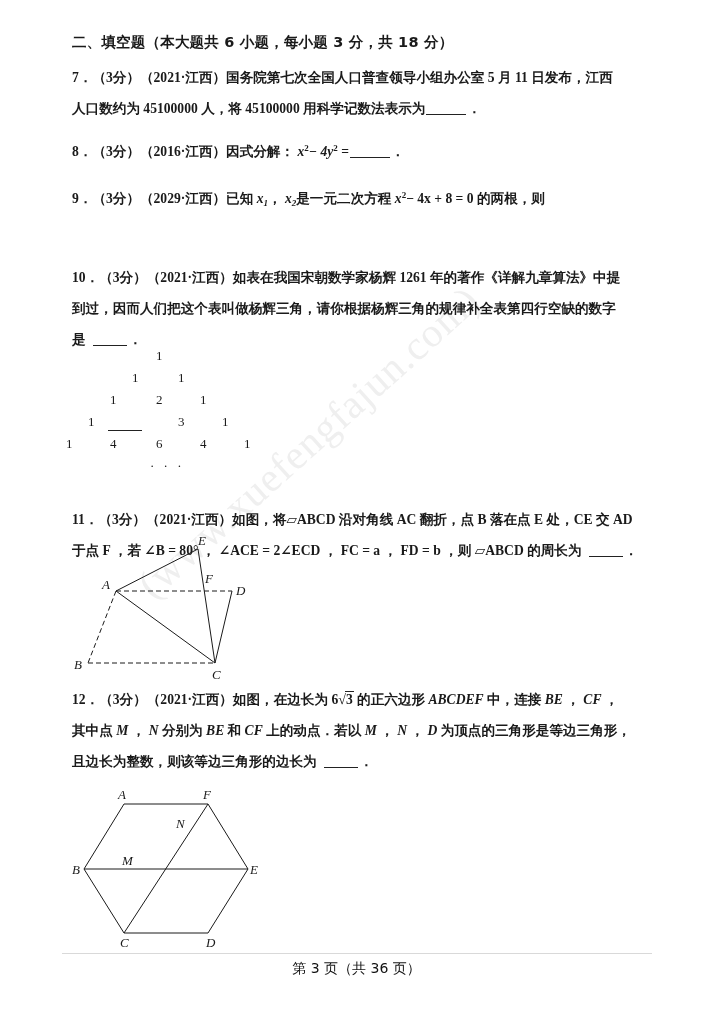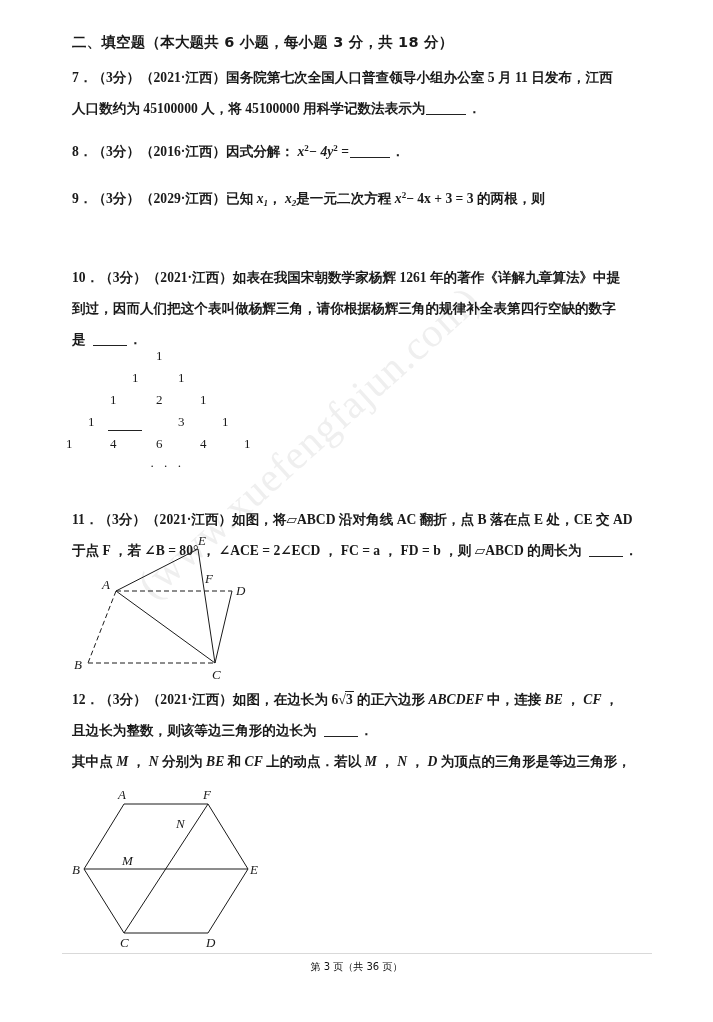--- a/index.html
+++ b/index.html
@@ -91,21 +91,21 @@
 
   
   .footrule{
     position:absolute;left:62px;top:953px;
     width:590px;height:0;border-top:1px solid #d9d9d9;
   }
   .footer{
     position:absolute;left:0;top:960px;width:713px;
     text-align:center;
     font-family:"DejaVu Sans","Liberation Sans",sans-serif;
-    font-size:10px;
+    font-size:14px;
     color:#111;
   }
 </style>
 </head>
 <body>
 
 <div class="page">
 
   <div class="watermark">(www.xuefengfajun.com)</div>
 
@@ -121,21 +121,21 @@
     <div class="q" style="top:133px;">
       <span class="ln"><span>8．（3分）（2016·江西）因式分解：</span>
         <i class="v">x</i><span class="sup">2</span><i class="v">− 4y</i><span class="sup">2</span>
         <span>=</span><span class="blank"></span>．</span>
     </div>
 
     <div class="q" style="top:180px;">
       <span class="ln"><span>9．（3分）（2029·江西）已知</span>
         <i class="v">x</i><span class="sub">1</span><span>，</span>
         <i class="v">x</i><span class="sub">2</span><span>是一元二次方程</span>
-        <i class="v">x</i><span class="sup">2</span><span>− 4x + 3 = 3 的两根，则</span></span>
+        <i class="v">x</i><span class="sup">2</span><span>− 4x + 8 = 0 的两根，则</span></span>
       <span class="ln" style="display:block;height:12px;"></span>
     </div>
 
     <div class="q" style="top:262px;">
       <span class="ln">10．（3分）（2021·江西）如表在我国宋朝数学家杨辉 1261 年的著作《详解九章算法》中提</span>
       <span class="ln">到过，因而人们把这个表叫做杨辉三角，请你根据杨辉三角的规律补全表第四行空缺的数字</span>
       <span class="ln"><span>是</span>&nbsp;&nbsp;<span class="blank sm"></span>．</span>
     </div>
 
     <div class="pascal">
@@ -184,22 +184,22 @@
         <text class="lbl" x="2" y="136">B</text>
         <text class="lbl" x="140" y="146">C</text>
         <text class="lbl" x="164" y="62">D</text>
         <text class="lbl" x="126" y="12">E</text>
         <text class="lbl" x="133" y="50">F</text>
       </svg>
     </div>
 
     <div class="q" style="top:684px;">
       <span class="ln">12．（3分）（2021·江西）如图，在边长为 6<span class="radic">√</span><span class="sqrt">3</span> 的正六边形 <i class="v">ABCDEF</i> 中，连接 <i class="v">BE</i> ， <i class="v">CF</i> ，</span>
+      <span class="ln">其中点 <i class="v">M</i> ， <i class="v">N</i> 分别为 <i class="v">BE</i> 和 <i class="v">CF</i> 上的动点．若以 <i class="v">M</i> ， <i class="v">N</i> ， <i class="v">D</i> 为顶点的三角形是等边三角形，</span>
       <span class="ln">且边长为整数，则该等边三角形的边长为&nbsp;&nbsp;<span class="blank sm"></span>．</span>
-      <span class="ln">其中点 <i class="v">M</i> ， <i class="v">N</i> 分别为 <i class="v">BE</i> 和 <i class="v">CF</i> 上的动点．若以 <i class="v">M</i> ， <i class="v">N</i> ， <i class="v">D</i> 为顶点的三角形是等边三角形，</span>
     </div>
 
     <div class="fig" style="left:72px;top:786px;">
       <svg width="240" height="165" viewBox="0 0 240 165">
 
         <path d="M52,18 L136,18 L176,83 L136,147 L52,147 L12,83 Z" stroke="#1a1a1a" stroke-width="1" fill="none"></path>
 
         <path d="M12,83 L176,83" stroke="#1a1a1a" stroke-width="1" fill="none"></path>
 
         <path d="M52,147 L136,18" stroke="#1a1a1a" stroke-width="1" fill="none"></path>

